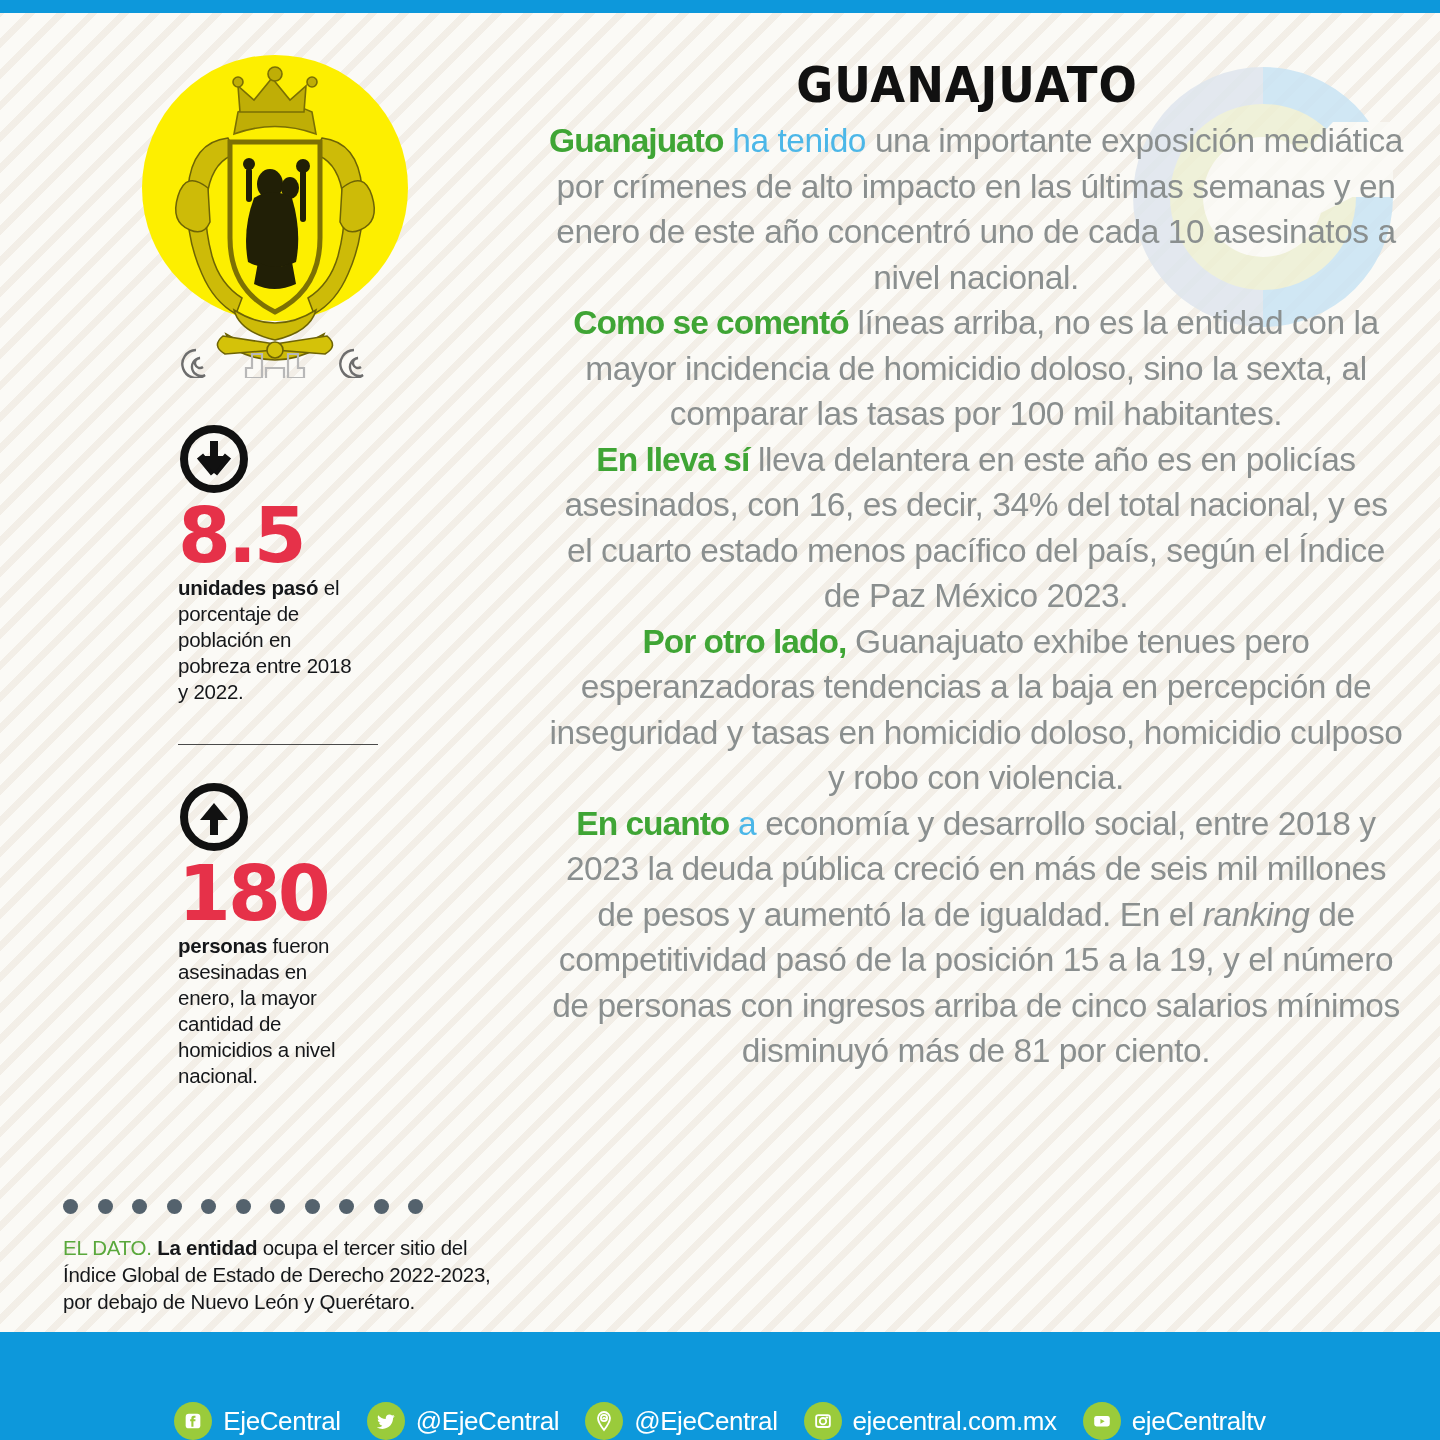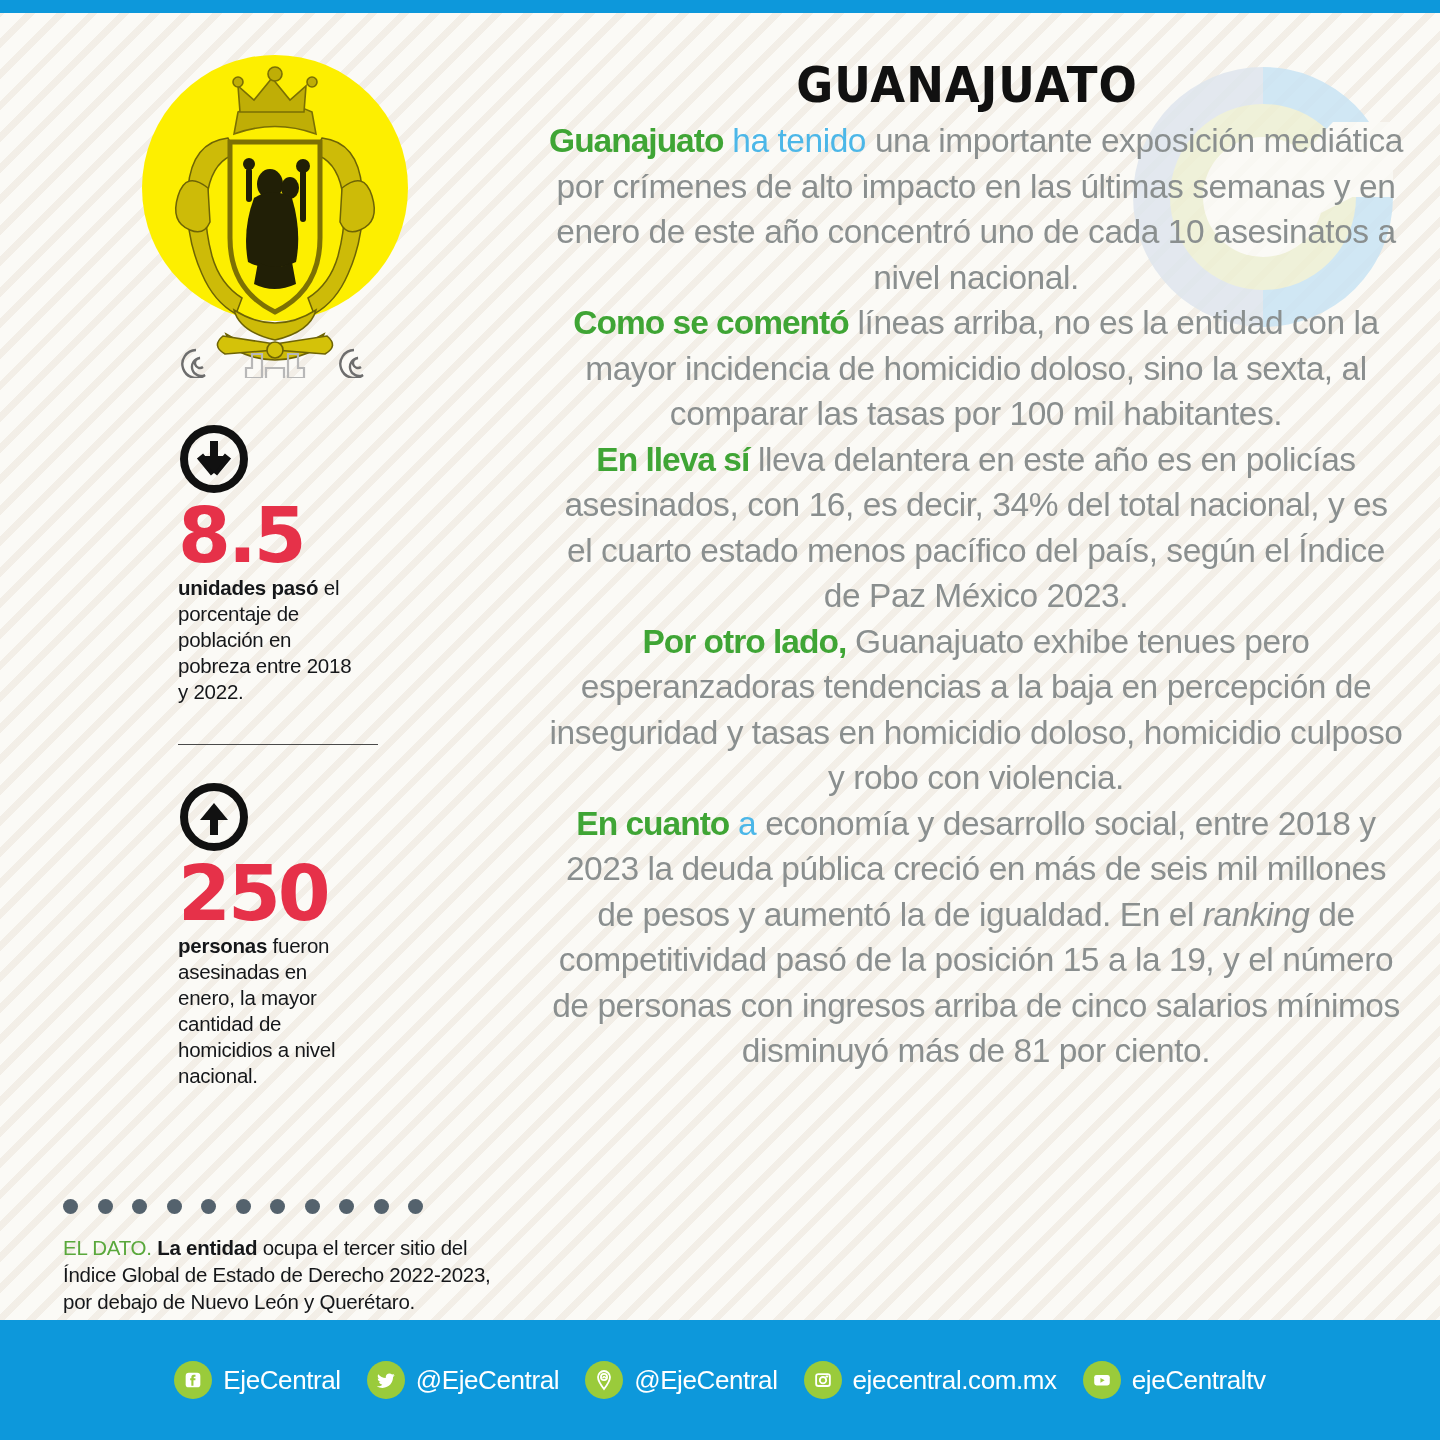--- a/index.html
+++ b/index.html
@@ -20,23 +20,23 @@
       #fbfaf6;
     overflow:hidden;
   }
 
   
   .topbar{
     position:absolute;left:0;top:0;width:1440px;height:13px;
     background:#0d98db;
   }
   .footerbar{
-    position:absolute;left:0;bottom:0;width:1440px;height:120px;
+    position:absolute;left:0;bottom:0;width:1440px;height:108px;
     background:#0d98db;
-    display:flex;align-items:center;justify-content:center;gap:26px;
+    display:flex;align-items:flex-end;justify-content:center;gap:26px;
   }
 
   
   .watermark{
     position:absolute;left:1128px;top:62px;width:270px;height:270px;
     opacity:.85;pointer-events:none;
   }
 
   
   .leftcol{
@@ -247,21 +247,21 @@
     <div class="divider"></div>
 
     <div class="stat stat-2">
       <div>
         <svg class="stat-icon" viewBox="0 0 72 72">
           <circle cx="36" cy="36" r="30" fill="none" stroke="#111" stroke-width="8"></circle>
           <path d="M36 54 v-24" fill="none" stroke="#111" stroke-width="8"></path>
           <path d="M22 39 h28 l-14 -17 z" fill="#111"></path>
         </svg>
       </div>
-      <div class="stat-num">250</div>
+      <div class="stat-num">180</div>
       <div class="stat-text">
         <b>personas</b><span> fueron asesinadas en enero, la mayor cantidad de homicidios a nivel nacional.</span>
       </div>
     </div>
 
     <div class="dato-wrap">
       <div class="dots">
         <span class="dot"></span>
         <span class="dot"></span>
         <span class="dot"></span>

